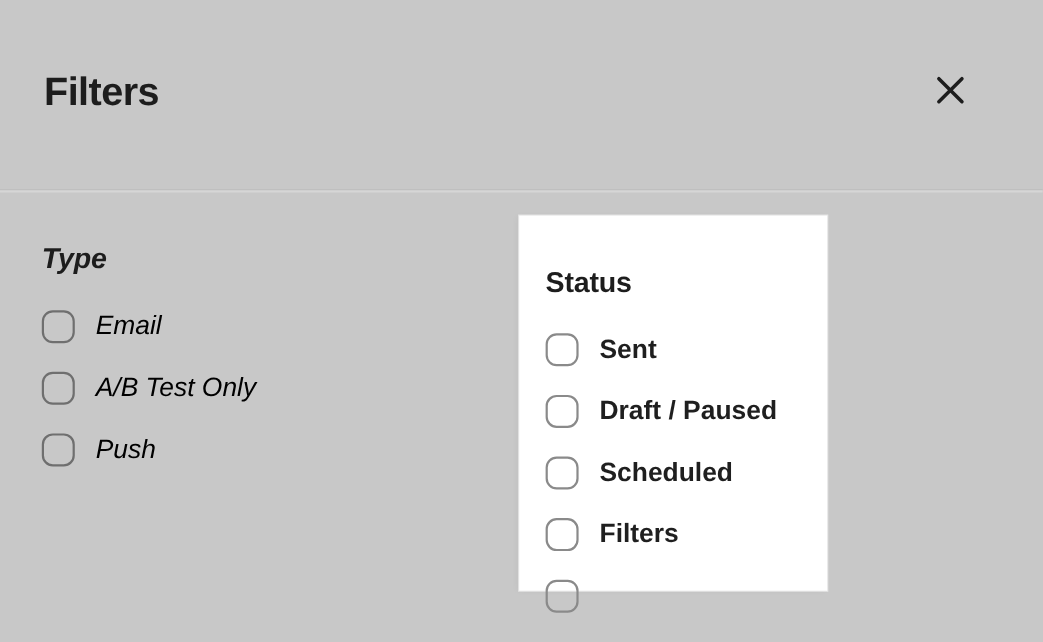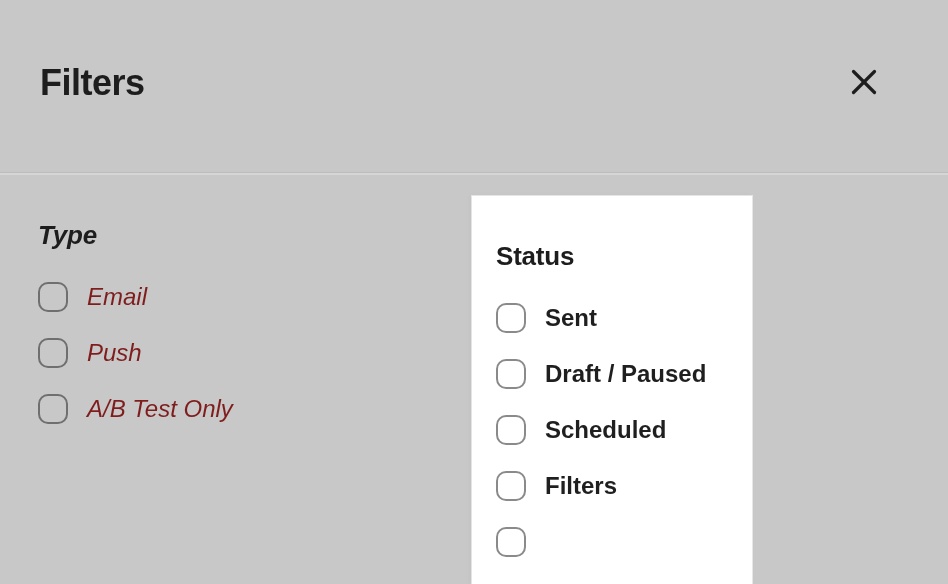--- a/index.html
+++ b/index.html
@@ -100,31 +100,31 @@
     border:2.5px solid #6f6f6f;
     border-radius:10px;
     background:transparent;
     flex:0 0 auto;
     cursor:pointer;
   }
 
   .option-label {
     margin-left:19px;
     font-size:24px;
-    color:#7f1d1d;
+    color:#000000;
     line-height:30px;
     white-space:nowrap;
   }
 
   
   .status-card {
     position:absolute;
     left:472px; top:21px;
     width:280px;
-    height:388px;
+    height:341px;
     background:#ffffff;
     padding:44px 0 0 24px;
     box-shadow:0 0 0 1px rgba(255,255,255,0.55), -2px 0 6px rgba(0,0,0,0.035);
   }
   .status-card .checkbox { border-color:#8a8a8a; }
   .status-card .option-label { color:#1f1f1f;font-weight:bold; }
 </style>
 </head>
 <body>
 
@@ -151,25 +151,25 @@
     <div class="type-column">
       <div class="group-heading">Type</div>
 
       <ul class="option-list">
         <li class="option-row">
           <span class="checkbox"></span>
           <span class="option-label">Email</span>
         </li>
         <li class="option-row">
           <span class="checkbox"></span>
-          <span class="option-label">Push</span>
+          <span class="option-label">A/B Test Only</span>
         </li>
         <li class="option-row">
           <span class="checkbox"></span>
-          <span class="option-label">A/B Test Only</span>
+          <span class="option-label">Push</span>
         </li>
       </ul>
     </div>
 
     <div class="status-card">
       <div class="group-heading">Status</div>
 
       <ul class="option-list">
         <li class="option-row">
           <span class="checkbox"></span>

